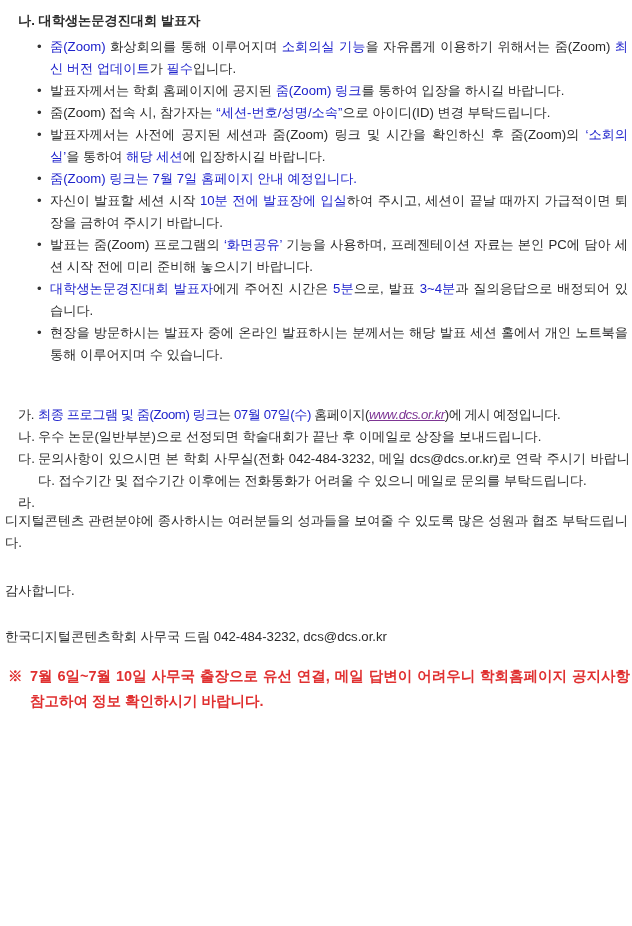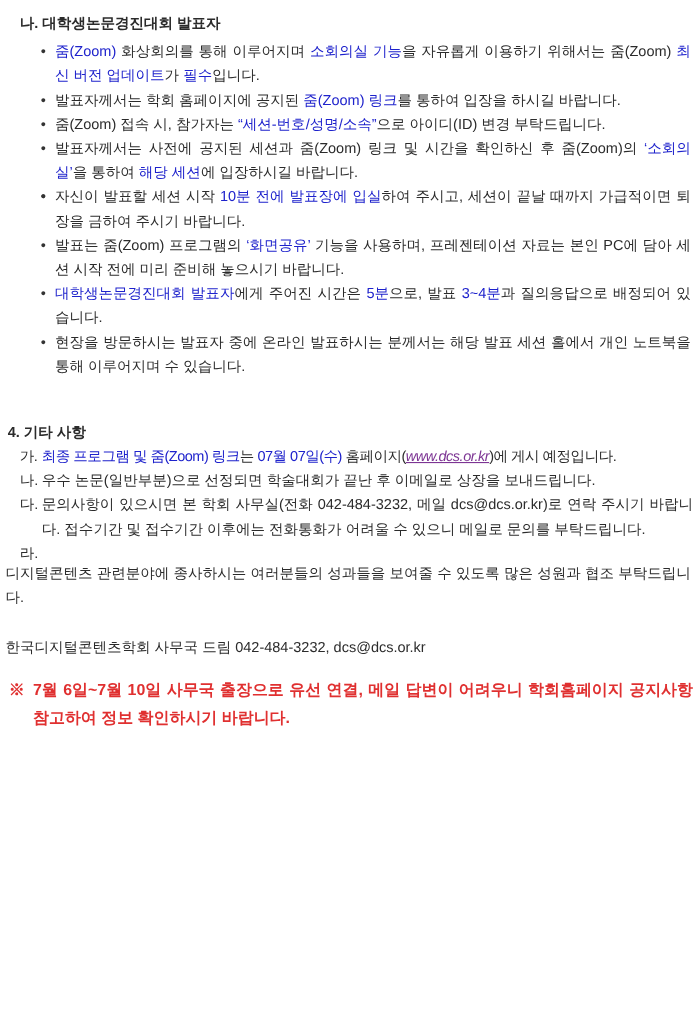--- a/index.html
+++ b/index.html
@@ -57,38 +57,38 @@
 
 <div class="page">
 
   <div class="sec-b-title">나. 대학생논문경진대회 발표자</div>
 
   <ul class="bullets">
     <li><span class="mk">•</span><span class="b">줌(Zoom)</span><span> 화상회의를 통해 이루어지며 </span><span class="b">소회의실 기능</span><span>을 자유롭게 이용하기 위해서는 줌(Zoom) </span><span class="b">최신 버전 업데이트</span><span>가 </span><span class="b">필수</span><span>입니다.</span></li>
     <li><span class="mk">•</span><span>발표자께서는 학회 홈페이지에 공지된 </span><span class="b">줌(Zoom) 링크</span><span>를 통하여 입장을 하시길 바랍니다.</span></li>
     <li><span class="mk">•</span><span>줌(Zoom) 접속 시, 참가자는 </span><span class="b">“세션-번호/성명/소속”</span><span>으로 아이디(ID) 변경 부탁드립니다.</span></li>
     <li><span class="mk">•</span><span>발표자께서는 사전에 공지된 세션과 줌(Zoom) 링크 및 시간을 확인하신 후 줌(Zoom)의 </span><span class="b">‘소회의실’</span><span>을 통하여 </span><span class="b">해당 세션</span><span>에 입장하시길 바랍니다.</span></li>
-    <li><span class="mk">•</span></li>
+    <li><span class="mk">•</span><span class="b">줌(Zoom) 링크는 7월 7일 홈페이지 안내 예정입니다.</span></li>
     <li><span class="mk">•</span><span>자신이 발표할 세션 시작 </span><span class="b">10분 전에 발표장에 입실</span><span>하여 주시고, 세션이 끝날 때까지 가급적이면 퇴장을 금하여 주시기 바랍니다.</span></li>
     <li><span class="mk">•</span><span>발표는 줌(Zoom) 프로그램의 </span><span class="b">‘화면공유’</span><span> 기능을 사용하며, 프레젠테이션 자료는 본인 PC에 담아 세션 시작 전에 미리 준비해 놓으시기 바랍니다.</span></li>
     <li><span class="mk">•</span><span class="b">대학생논문경진대회 발표자</span><span>에게 주어진 시간은 </span><span class="b">5분</span><span>으로, 발표 </span><span class="b">3~4분</span><span>과 질의응답으로 배정되어 있습니다.</span></li>
     <li><span class="mk">•</span><span>현장을 방문하시는 발표자 중에 온라인 발표하시는 분께서는 해당 발표 세션 홀에서 개인 노트북을 통해 이루어지며 수 있습니다.</span></li>
   </ul>
 
   <div class="sec4">
-    <div class="sec4-title">4. 기타 사항</div>
     <div class="items">
       <div class="item tight"><span class="lbl">가.</span><span class="b">최종 프로그램 및 줌(Zoom) 링크</span><span>는 </span><span class="b">07월 07일(수)</span><span> 홈페이지(</span><a class="lk">www.dcs.or.kr</a><span>)에 게시 예정입니다.</span></div>
       <div class="item"><span class="lbl">나.</span><span>우수 논문(일반부분)으로 선정되면 학술대회가 끝난 후 이메일로 상장을 보내드립니다.</span></div>
       <div class="item"><span class="lbl">다.</span><span>문의사항이 있으시면 본 학회 사무실(전화 042-484-3232, 메일 dcs@dcs.or.kr)로 연락 주시기 바랍니다. 접수기간 및 접수기간 이후에는 전화통화가 어려울 수 있으니 메일로 문의를 부탁드립니다.</span></div>
       <div class="item"><span class="lbl">라.</span></div>
     </div>
   </div>
 
   <div class="p1">디지털콘텐츠 관련분야에 종사하시는 여러분들의 성과들을 보여줄 수 있도록 많은 성원과 협조 부탁드립니다.</div>
+  <div class="thanks">감사합니다.</div>
   <div class="signoff">한국디지털콘텐츠학회 사무국 드림 042-484-3232, dcs@dcs.or.kr</div>
 
   <div class="notice"><span class="mk">※</span><span>7월 6일~7월 10일 사무국 출장으로 유선 연결, 메일 답변이 어려우니 학회홈페이지 공지사항 참고하여 정보 확인하시기 바랍니다.</span></div>
 
   <div class="org-badge">
     <div>사단</div>
     <div>법인</div>
   </div>
   <div class="sig-name">한국디지털콘텐츠학회장</div>
 

